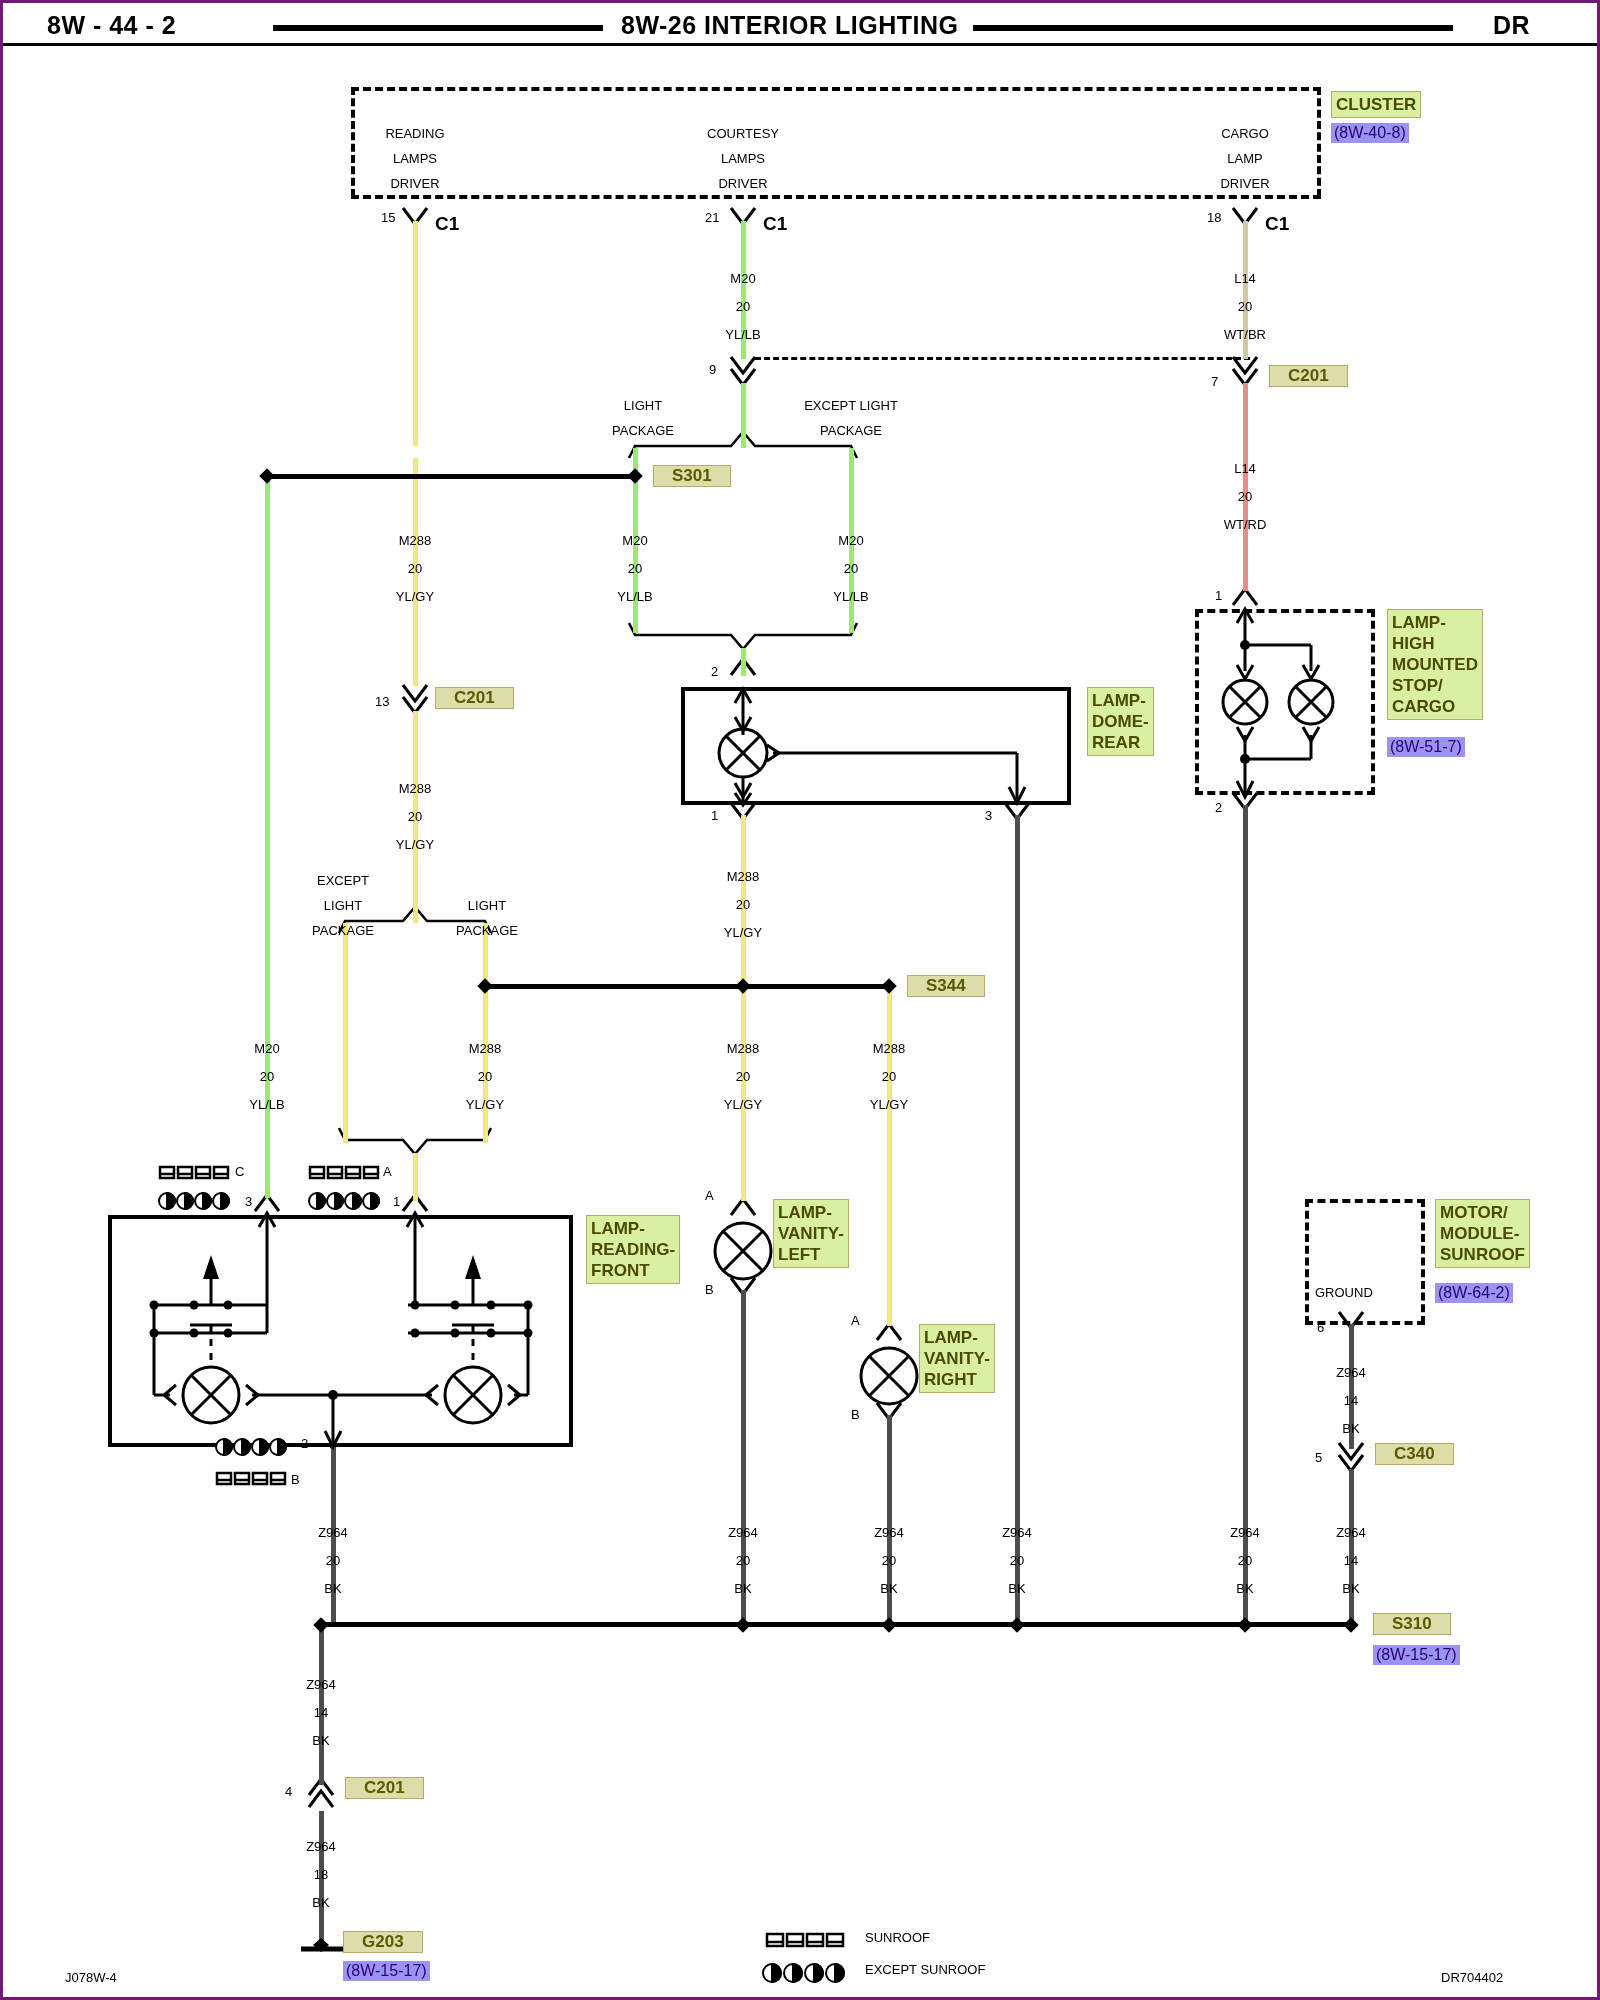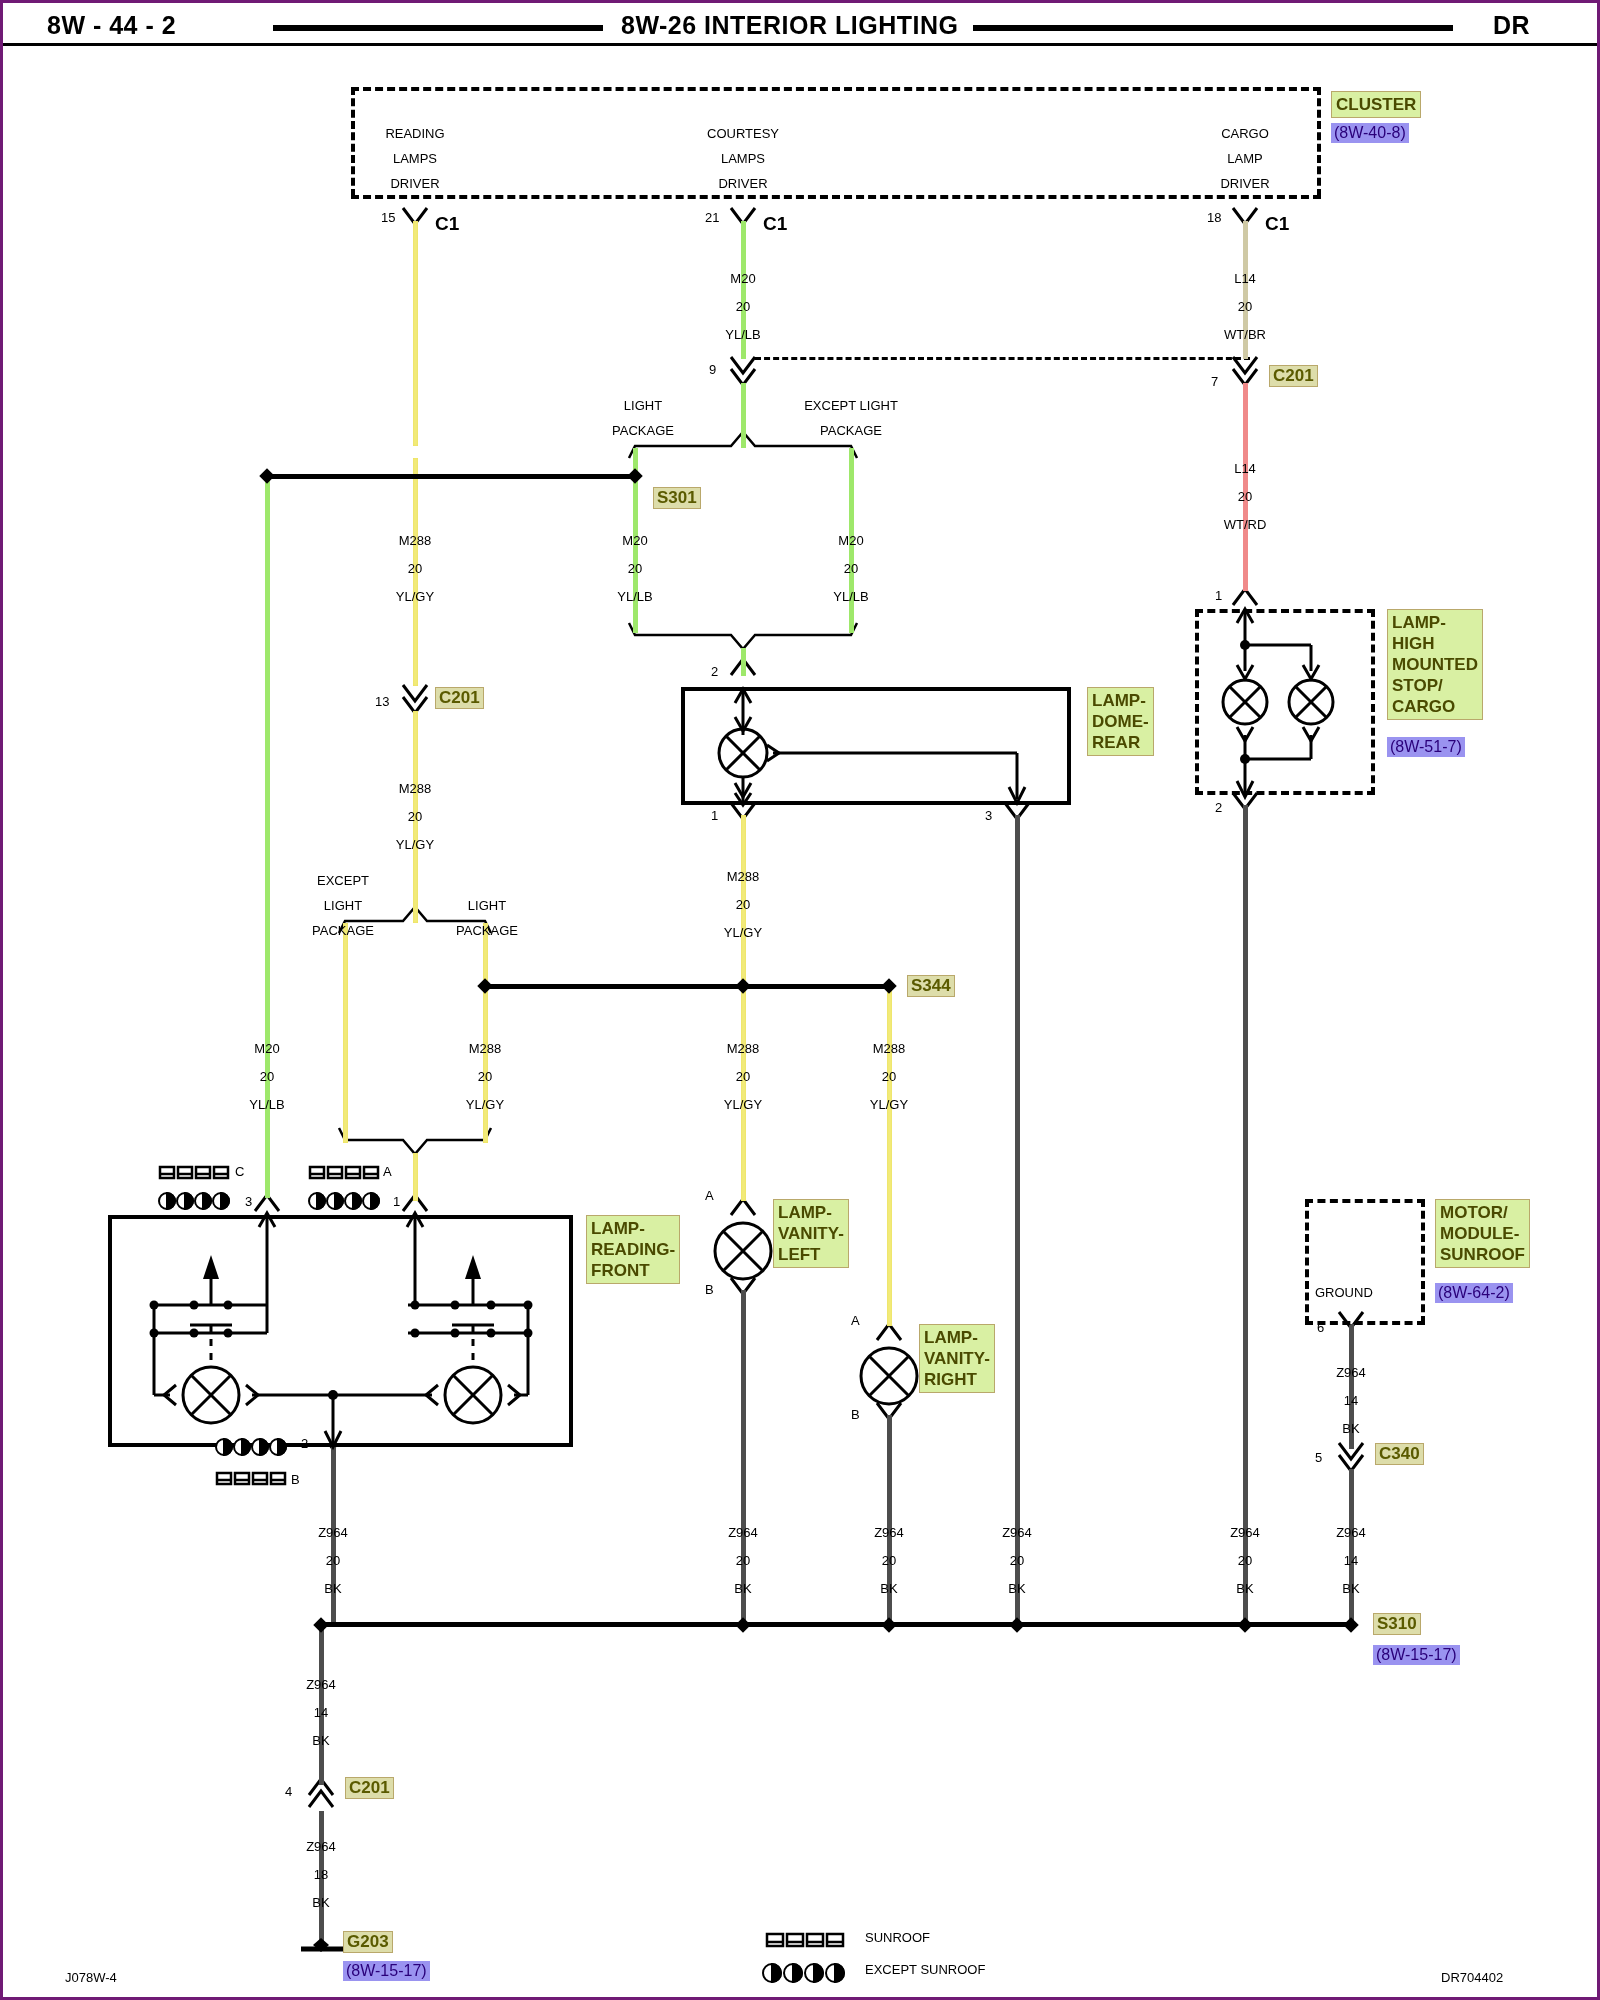--- a/index.html
+++ b/index.html
@@ -27,21 +27,21 @@
   
   .solidbox{position:absolute;border:4px solid #000;background:#fff;box-sizing:border-box;}
   .dashbox{position:absolute;border:4px dashed #000;box-sizing:border-box;}
   
   .cal{position:absolute;background:#d9f0a3;border:1px solid #b9a86b;
        color:#4a4a00;font-weight:bold;font-size:17px;line-height:21px;
        padding:2px 4px;white-space:pre-line;}
   .ref{position:absolute;background:#9a93f0;color:#2a007a;font-size:16px;
        font-weight:normal;padding:1px 3px;white-space:nowrap;}
   .splice-lbl{position:absolute;background:#ddddaa;border:1px solid #b9a86b;
-       color:#5a5a00;font-weight:bold;font-size:17px;padding:0 3px;white-space:nowrap;}
+       color:#5a5a00;font-weight:bold;font-size:17px;padding:0 18px;white-space:nowrap;}
   .dot{position:absolute;width:11px;height:11px;background:#000;
        transform:translate(-50%,-50%) rotate(45deg);}
   svg{position:absolute;overflow:visible;}
 </style>
 </head>
 <body>
 
 <div id="sheet">
 
   <div class="abs hdr-txt" style="left:44px;top:8px;">8W - 44 - 2</div>
@@ -168,21 +168,21 @@
   <div class="w w-bk" style="left:1012px;top:812px;height:808px;"></div>
   <div class="w w-bk" style="left:1240px;top:802px;height:818px;"></div>
   <div class="w w-bk" style="left:1346px;top:1321px;height:125px;"></div>
   <div class="w w-bk" style="left:1346px;top:1466px;height:154px;"></div>
   <div class="w w-bk" style="left:316px;top:1622px;height:160px;"></div>
   <div class="w w-bk" style="left:316px;top:1808px;height:134px;"></div>
 
   <div class="bus" style="left:262px;top:471px;width:372px;"></div>
   <div class="dot" style="left:264px;top:473px;"></div>
   <div class="dot" style="left:632px;top:473px;"></div>
-  <div class="splice-lbl" style="left:650px;top:484px;">S301</div>
+  <div class="splice-lbl" style="left:650px;top:462px;">S301</div>
 
   <div class="bus" style="left:480px;top:981px;width:408px;"></div>
   <div class="dot" style="left:482px;top:983px;"></div>
   <div class="dot" style="left:740px;top:983px;"></div>
   <div class="dot" style="left:886px;top:983px;"></div>
   <div class="splice-lbl" style="left:904px;top:972px;">S344</div>
 
   <div class="bus" style="left:316px;top:1619px;width:1034px;"></div>
   <div class="dot" style="left:318px;top:1622px;"></div>
   <div class="dot" style="left:740px;top:1622px;"></div>

